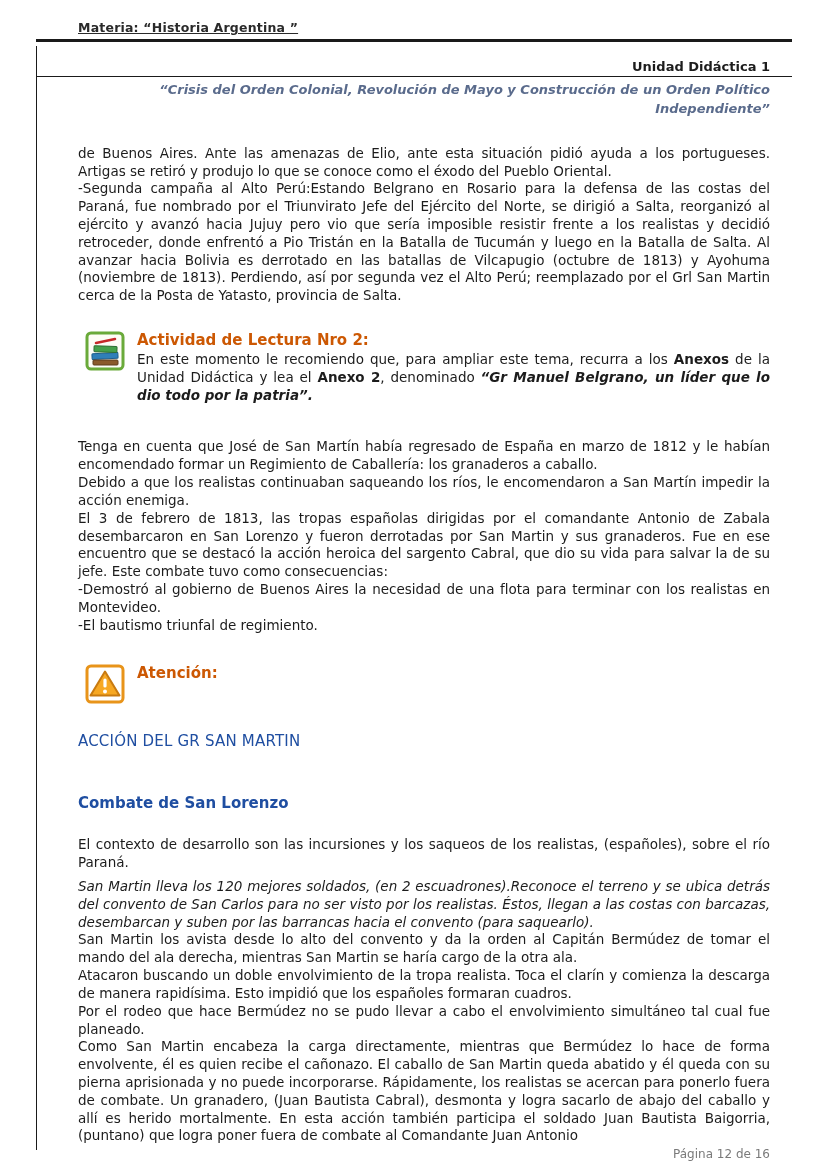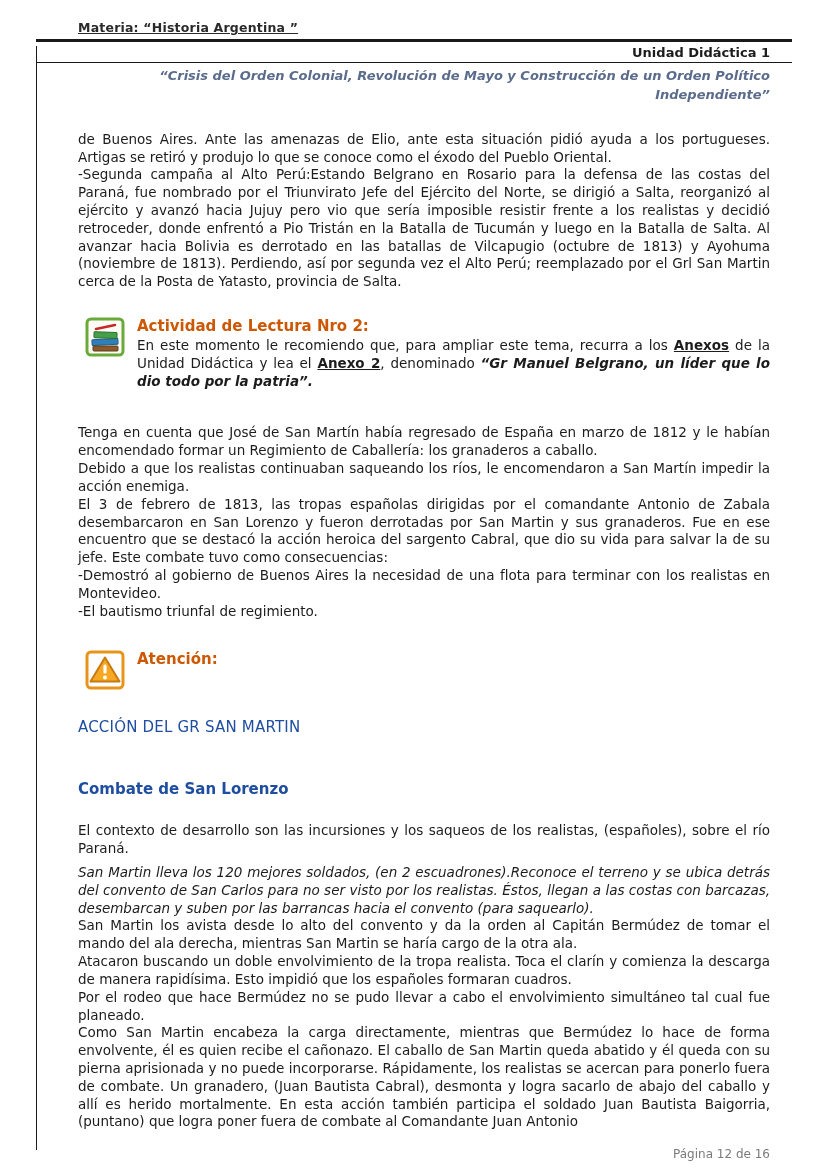--- a/index.html
+++ b/index.html
@@ -25,33 +25,33 @@
   
   .materia {
     font-size: 12.5px; font-weight: bold;
     text-decoration: underline; color: #2a2a2a; letter-spacing: .2px;
   }
   .rule {
     height: 0; margin: 4px -22px 0 -42px;
     border: none; border-top: 3px solid var(--rule, #1a1a1a);
   }
   .rule-thin { border-top-width: 1.5px; margin-top: 2px; }
-  .unidad { text-align: right; font-weight: bold; font-size: 13px; margin-top: 3px; }
+  .unidad { text-align: right; font-weight: bold; font-size: 13px; margin-top: 17px; }
   .subtitle {
     text-align: right; font-weight: bold; font-style: italic;
     font-size: 13px; line-height: 1.45; margin-top: 4px;
     color: var(--subtitle-blue, #5a6b8c);
   }
   
   .para { font-size: 13.5px; line-height: 1.32; text-align: justify; }
   .intro { margin-top: 26px; }
   .middle { margin-top: 34px; }
   .section-body { margin-top: 24px; }
   .gap-top { margin-top: 6px; font-style: italic; }
-  .seg-b  { font-weight: bold; text-decoration: underline; }
+  .seg-b  { font-weight: bold; }
   .seg-bi { font-weight: bold; font-style: italic; }
   
   .callout { display: flex; gap: 12px; margin-top: 26px; padding-left: 7px; }
   .callout.attention { margin-top: 30px; }
   .callout .icon { flex: 0 0 40px; width: 40px; height: 40px; display: block; }
   .callout .content { flex: 1; }
   .callout-title {
     font-weight: bold; font-size: 15px; margin-bottom: 2px;
     color: var(--accent-orange, #cc5803);
   }

